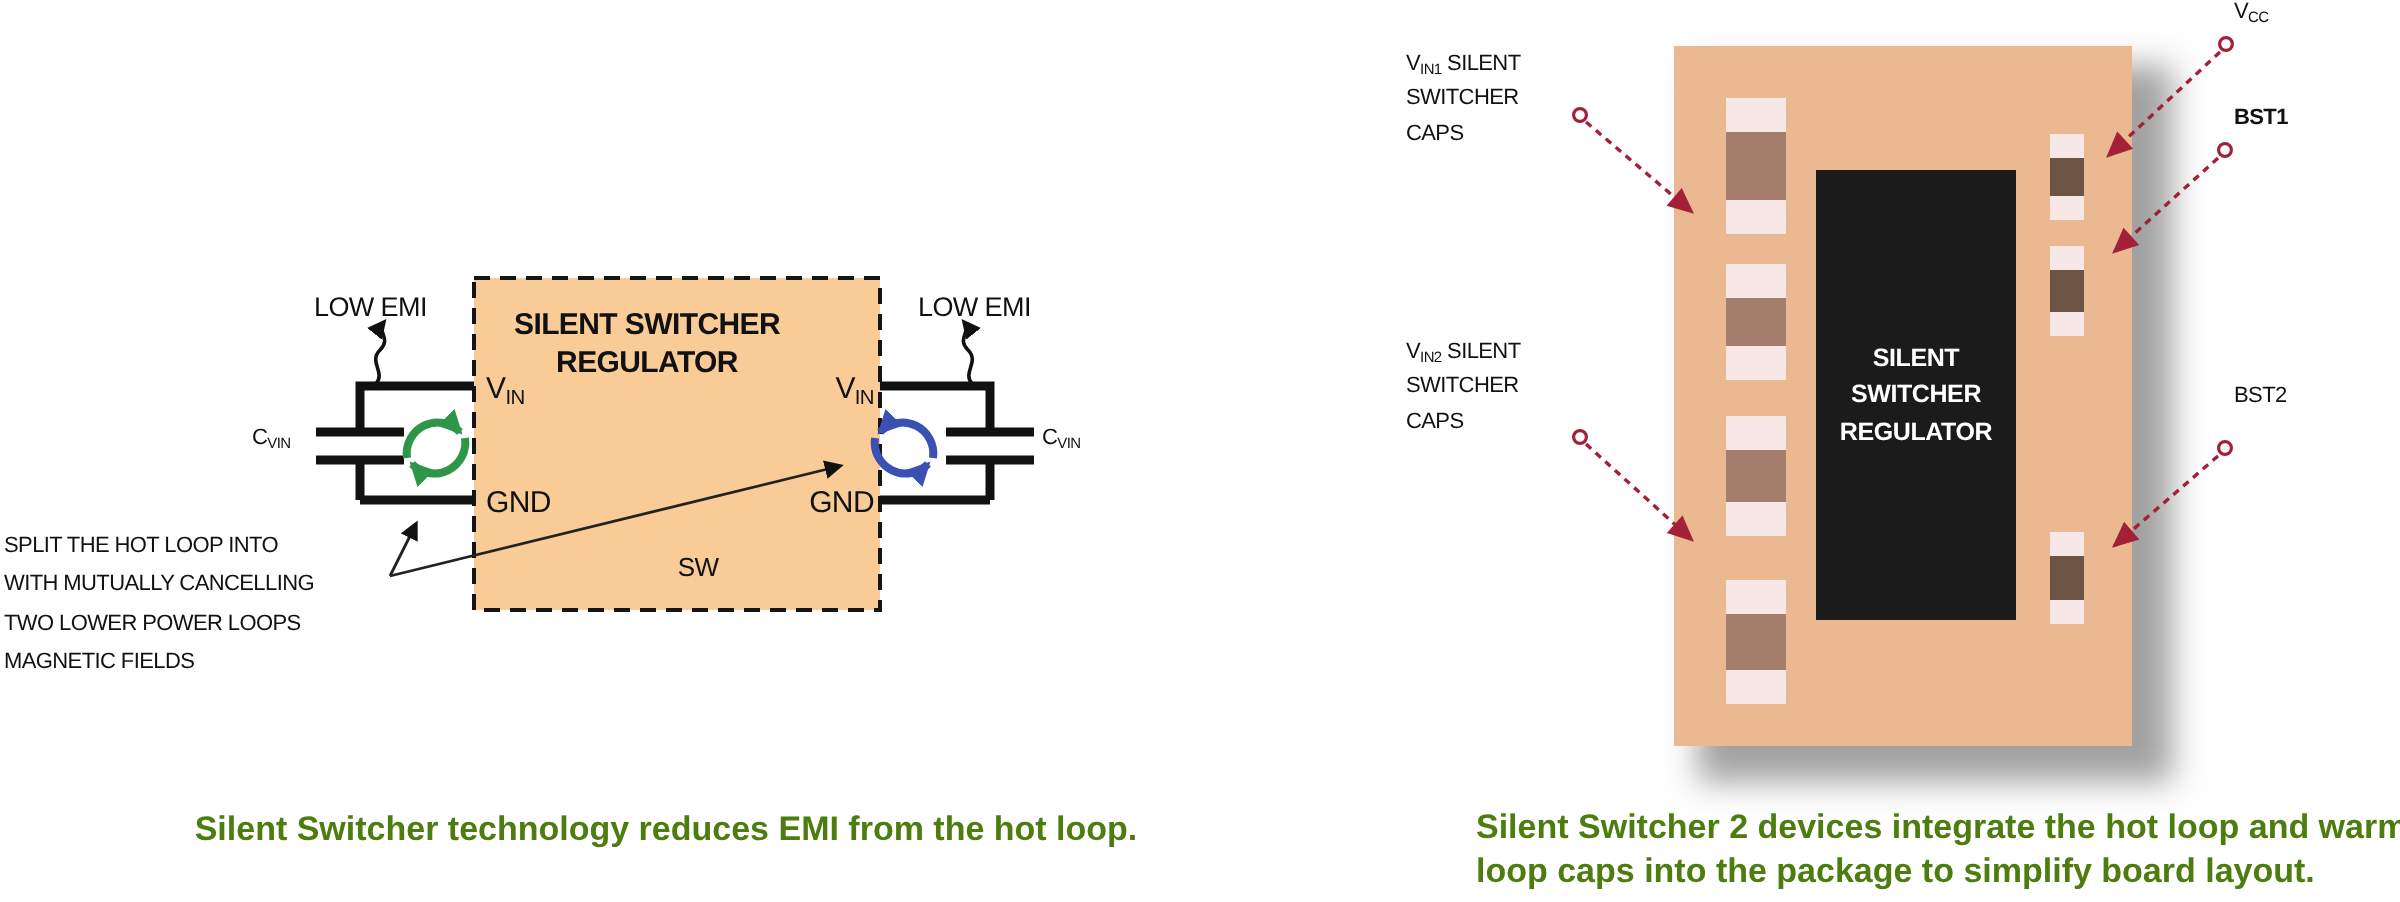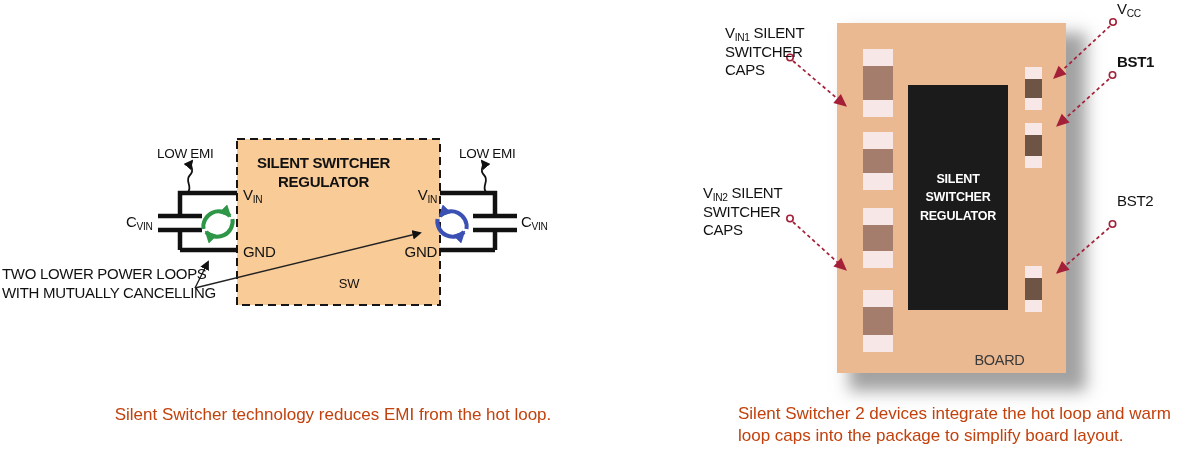--- a/index.html
+++ b/index.html
@@ -1,23 +1,23 @@
 <!DOCTYPE html>
 <html><head>
 <meta charset="utf-8">
 <style>
   html,body{margin:0;padding:0;}
   body{
     width:1200px;height:451px;position:relative;background:#ffffff;
     font-family:"Liberation Sans", sans-serif;overflow:hidden;
   }
-  .t{position:absolute;color:#111;white-space:nowrap;letter-spacing:-0.3px;font-size:15px;z-index:3;}
+  .t{position:absolute;color:#111;white-space:nowrap;letter-spacing:-0.3px;font-size:11px;z-index:3;}
   .t sub{font-size:68%;vertical-align:baseline;position:relative;top:0.28em;letter-spacing:-0.3px;}
   .bold{font-weight:bold;}
-  .caption{font-weight:normal;font-size:17px;color:#c2410c;letter-spacing:0;}
+  .caption{font-weight:bold;font-size:17px;color:#4d7c0f;letter-spacing:0;}
   #gfx{position:absolute;left:0;top:0;z-index:2;}
   #board{
     position:absolute;left:837px;top:23px;width:229px;height:350px;
     background:#EAB891;z-index:1;
     box-shadow:16px 14px 15px 4px rgba(70,70,70,0.5);
   }
   .cap{position:absolute;display:flex;flex-direction:column;}
   .cap .pad{background:#F7E7E7;}
   .cap .body{flex:1;}
   .capL{left:26px;width:30px;}
@@ -83,21 +83,20 @@
 
   <div id="chip">
     <div class="lbl">
       <div>SILENT</div>
       <div>SWITCHER</div>
       <div>REGULATOR</div>
     </div>
   </div>
 
   <div id="board-substrate-label">
-    <div>BOARD</div>
   </div>
 </div>
 
 <svg id="gfx" width="1200" height="451" viewBox="0 0 1200 451">
   <defs>
     <marker id="mG" viewBox="0 0 10 10" refX="8.5" refY="5" markerWidth="12" markerHeight="12" markerUnits="userSpaceOnUse" orient="auto">
       <path d="M0 0 L10 5 L0 10 z" fill="#2D9647"></path>
     </marker>
     <marker id="mB" viewBox="0 0 10 10" refX="8.5" refY="5" markerWidth="12" markerHeight="12" markerUnits="userSpaceOnUse" orient="auto">
       <path d="M0 0 L10 5 L0 10 z" fill="#3A50B2"></path>
@@ -163,35 +162,37 @@
 <div class="t" style="left:237px;top:276px;width:224px;text-align:center;font-size:13px;">SW</div>
 
 <div class="t" style="left:126px;top:213px;">
   <span>C</span><sub>VIN</sub>
 </div>
 <div class="t" style="left:521px;top:213px;">
   <span>C</span><sub>VIN</sub>
 </div>
 
 <div class="t" style="left:2px;top:264px;line-height:19.3px;">
+  <div>SPLIT THE HOT LOOP INTO</div>
+  <div>WITH MUTUALLY CANCELLING</div>
   <div>TWO LOWER POWER LOOPS</div>
-  <div>WITH MUTUALLY CANCELLING</div>
+  <div>MAGNETIC FIELDS</div>
 </div>
 
 <div class="t caption" style="left:63px;top:405px;width:540px;text-align:center;">Silent Switcher technology reduces EMI from the hot loop.</div>
 
-<div class="t lh17" style="left:725px;top:24px;">
+<div class="t lh17" style="left:703px;top:24px;">
   <div>
     <span>V</span><sub>IN1</sub><span> SILENT</span>
   </div>
   <div>SWITCHER</div>
   <div>CAPS</div>
 </div>
 
-<div class="t lh17" style="left:703px;top:184px;">
+<div class="t lh17" style="left:703px;top:168px;">
   <div>
     <span>V</span><sub>IN2</sub><span> SILENT</span>
   </div>
   <div>SWITCHER</div>
   <div>CAPS</div>
 </div>
 
 <div class="t" style="left:1117px;top:0px;">
   <span>V</span><sub>CC</sub>
 </div>

